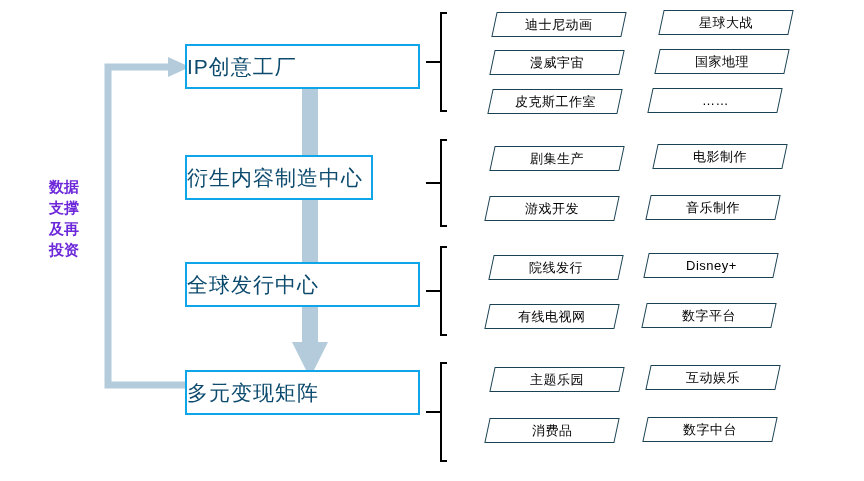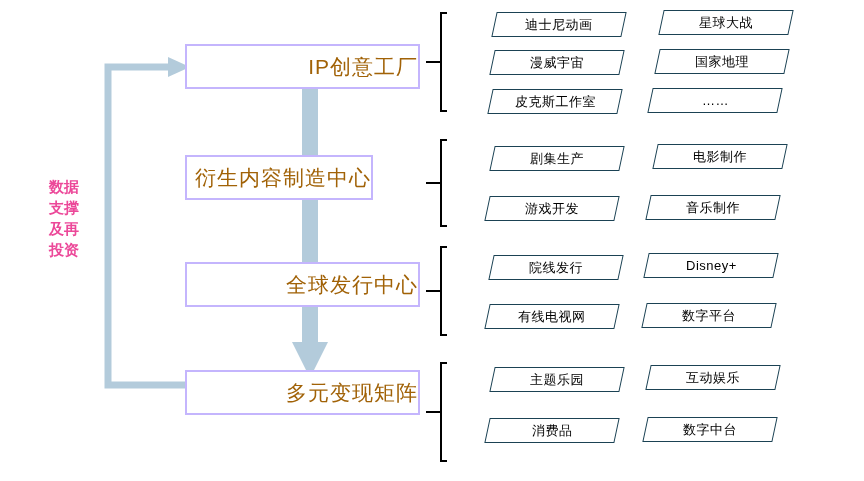--- a/index.html
+++ b/index.html
@@ -20,21 +20,21 @@
 
   
   .side-label {
     position: absolute;
     left: 40px;
     top: 176px;
     width: 48px;
     text-align: center;
     font-size: 15px;
     font-weight: bold;
-    color: #ec4899;
+    color: #6d28d9;
     line-height: 21px;
     letter-spacing: 0px;
     white-space: pre-line;
   }
 
   
   .loop {
     position: absolute;
     left: 100px;
     top: 55px;
@@ -50,26 +50,26 @@
     top: 86px;
     width: 44px;
     height: 300px;
     pointer-events: none;
   }
 
   
   .stage-box {
     position: absolute;
     box-sizing: border-box;
-    border: 2px solid #c4b5fd;
+    border: 2px solid #0ea5e9;
     background: #ffffff;
     display: flex;
     align-items: center;
-    justify-content: flex-end;
-    color: #a16207;
+    justify-content: flex-start;
+    color: #0c4a6e;
     font-size: 21px;
     letter-spacing: 1px;
   }
   .stage-box.s1 { left: 185px; top: 44px;  width: 235px; height: 45px; }
   .stage-box.s2 { left: 185px; top: 155px; width: 188px; height: 45px; }
   .stage-box.s3 { left: 185px; top: 262px; width: 235px; height: 45px; }
   .stage-box.s4 { left: 185px; top: 370px; width: 235px; height: 45px; }
 
   
   .bracket {

